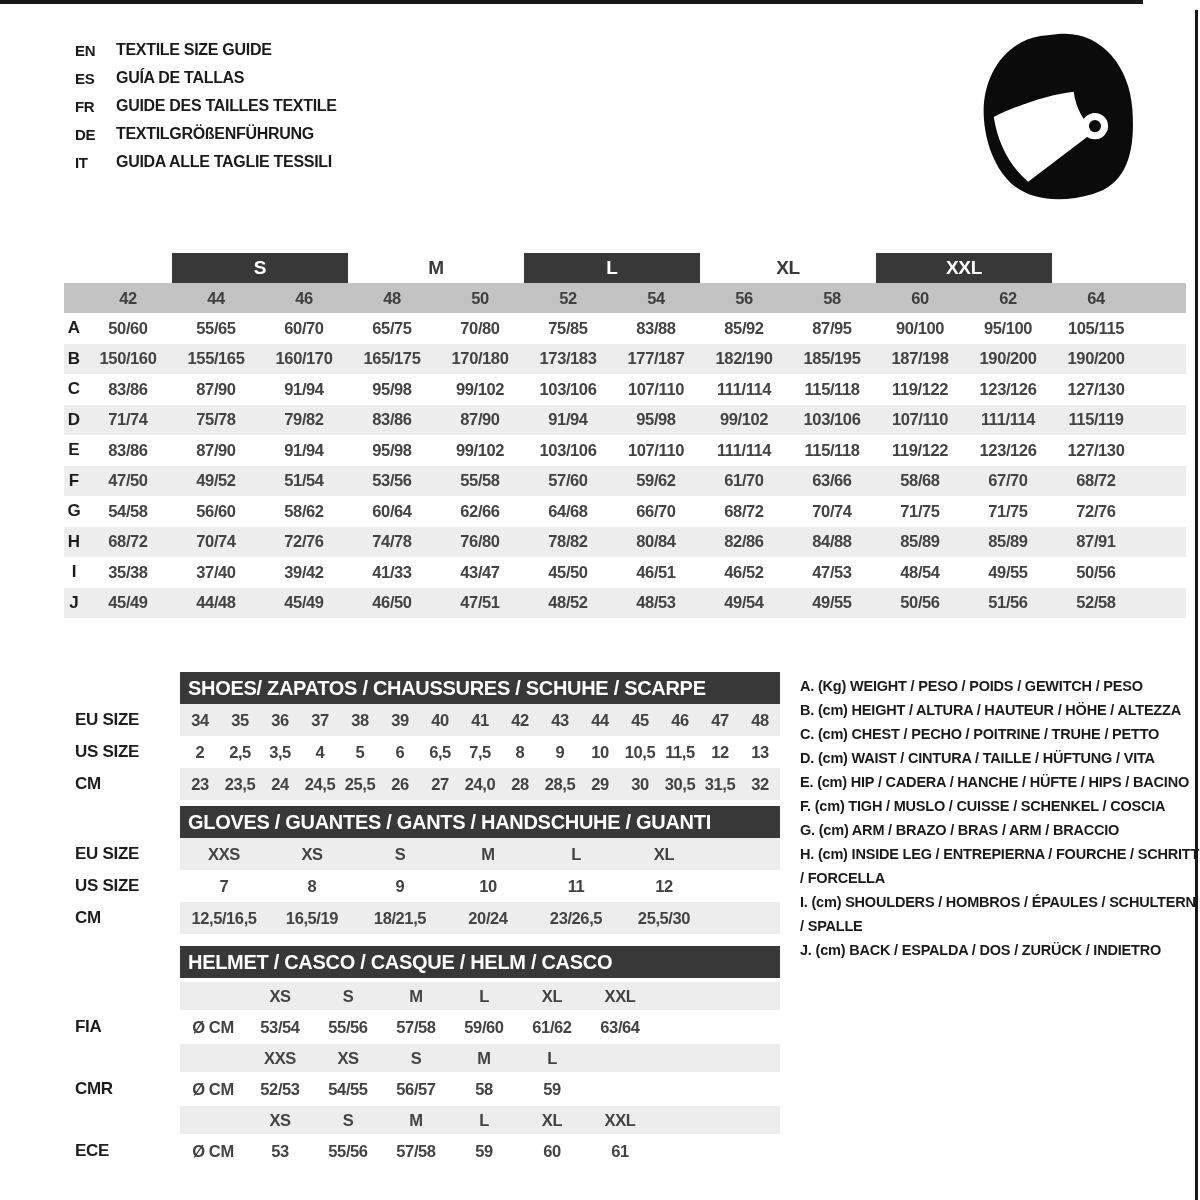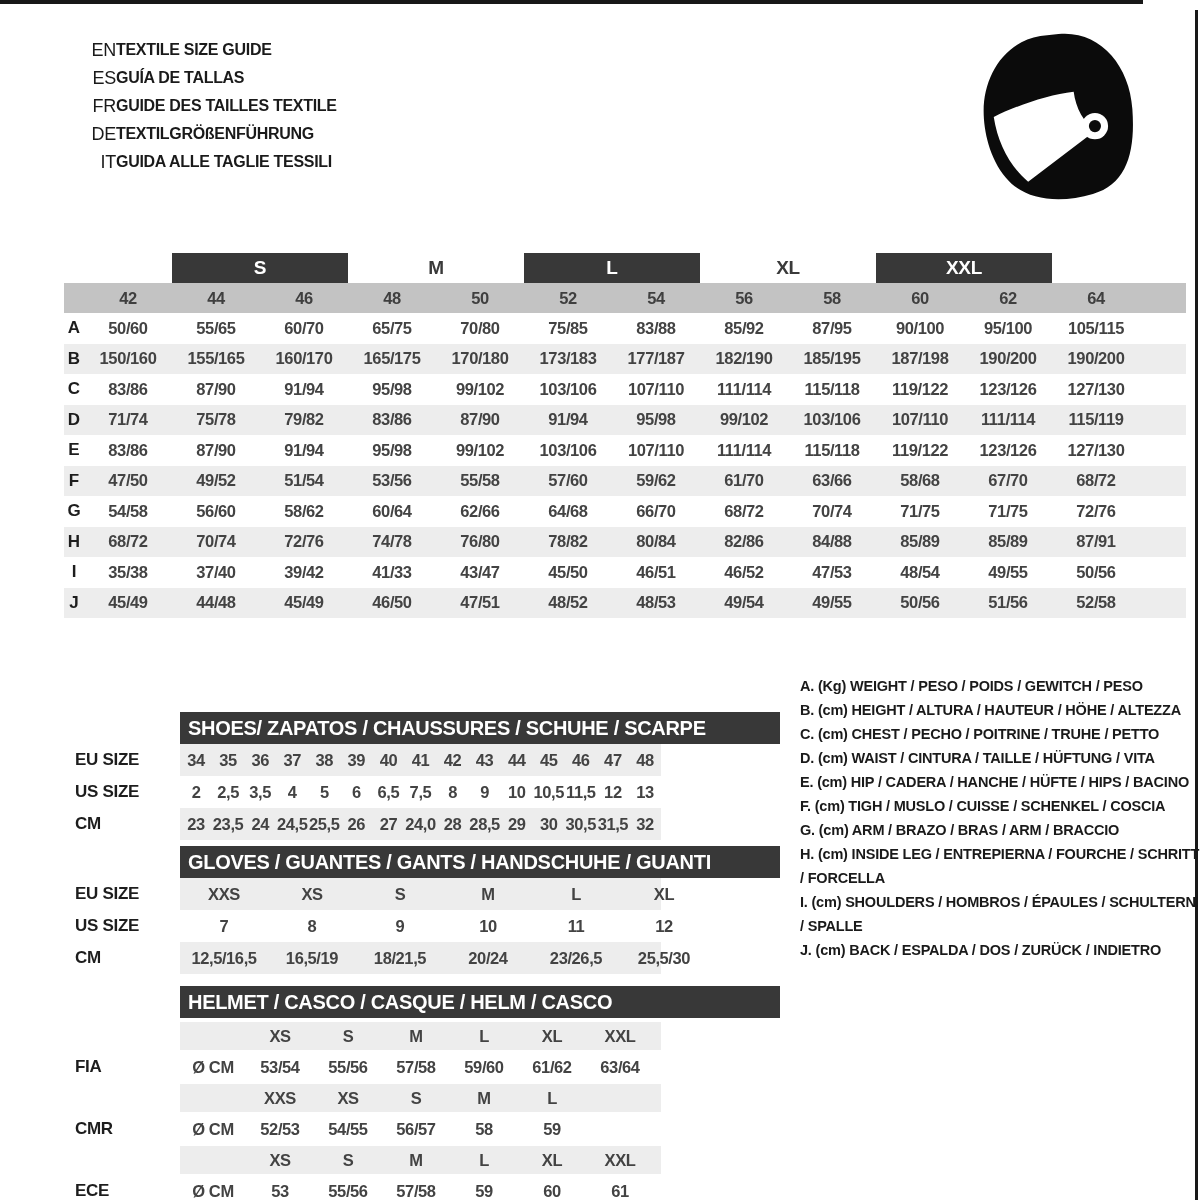--- a/index.html
+++ b/index.html
@@ -5,21 +5,21 @@
   html,body{margin:0;padding:0;background:#fff;}
   #page{position:relative;width:1200px;height:1200px;background:#ffffff;overflow:hidden;
         font-family:"Liberation Sans","DejaVu Sans",sans-serif;color:#222;}
   
   .edge-top{position:absolute;left:0;top:0;width:1143px;height:4px;background:#181818;}
   .edge-right{position:absolute;left:1195px;top:10px;width:3px;height:1190px;background:#181818;}
 
   
   #lang{position:absolute;left:75px;top:36px;}
   .lang-row{display:flex;height:28px;align-items:center;}
-  .lang-code{width:41px;font-weight:normal;font-size:18px;letter-spacing:-0.3px;color:#1a1a1a;text-align:right;}
+  .lang-code{width:41px;font-weight:bold;font-size:15px;letter-spacing:-0.3px;color:#1a1a1a;}
   .lang-title{font-weight:bold;font-size:16px;letter-spacing:-0.3px;color:#1a1a1a;white-space:nowrap;}
 
   
   #helmet-icon{position:absolute;left:978px;top:30px;width:160px;height:172px;}
 
   
   #main-table{position:absolute;left:64px;top:253px;width:1122px;}
   .mgrid{display:grid;grid-template-columns:20px repeat(12,88px) 1fr;}
   #size-group-row{height:30px;}
   .size-group{display:flex;align-items:center;justify-content:center;font-weight:bold;font-size:19px;letter-spacing:-0.3px;}
@@ -31,25 +31,25 @@
         letter-spacing:-0.4px;color:#434343;white-space:nowrap;}
   .m-row{height:30.5px;}
   .m-row.stripe{background:#ededed;}
   .row-letter{display:flex;align-items:center;justify-content:center;font-weight:bold;font-size:17px;color:#1d1d1d;}
 
   
   .section{position:absolute;left:64px;width:716px;}
   #shoes{top:672px;} #gloves{top:806px;} #helmet-sec{top:946px;}
   .sec-bar{margin-left:116px;width:600px;height:32px;background:#383838;color:#fff;
            font-weight:bold;font-size:20px;letter-spacing:-0.3px;display:flex;align-items:center;
-           padding-left:8px;box-sizing:border-box;white-space:nowrap;margin-top:40px;}
+           padding-left:8px;box-sizing:border-box;white-space:nowrap;}
   .s-row{display:flex;height:32px;}
   .s-label{width:116px;display:flex;align-items:center;font-weight:bold;font-size:17px;
            letter-spacing:-0.3px;color:#1d1d1d;padding-left:11px;box-sizing:border-box;}
-  .s-vals{width:481px;display:grid;}
+  .s-vals{width:600px;display:grid;}
   .s-vals.stripe{background:#ededed;}
   .cols15{grid-template-columns:repeat(15,1fr);}
   .cols6{grid-template-columns:repeat(6,88px) 1fr;}
   .h-row-size{height:28px;}
   .h-row-val{height:34px;}
   .h-grid{grid-template-columns:66px repeat(6,68px) 1fr;}
   #helmet-sec .sec-bar{margin-bottom:4px;}
 
   
   #legend{position:absolute;left:800px;top:674px;width:400px;}

